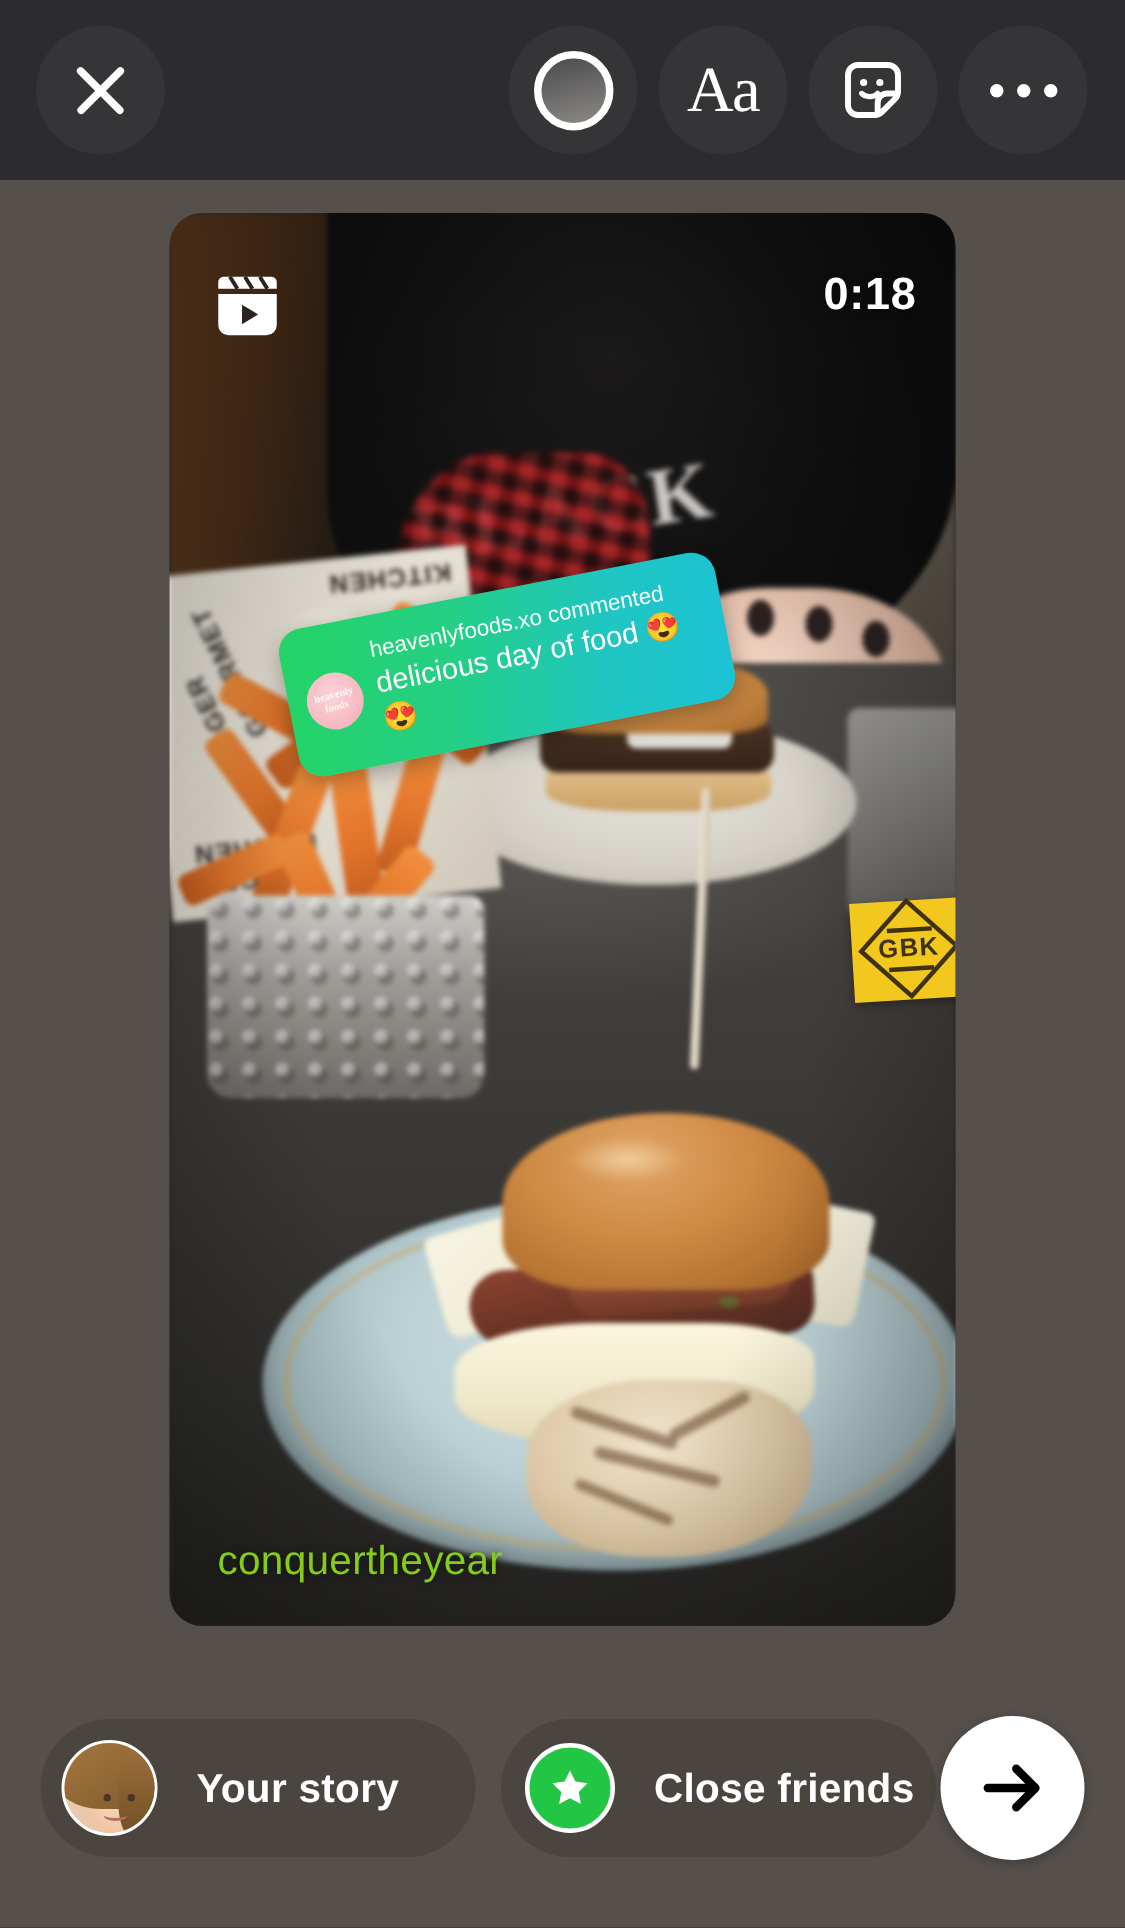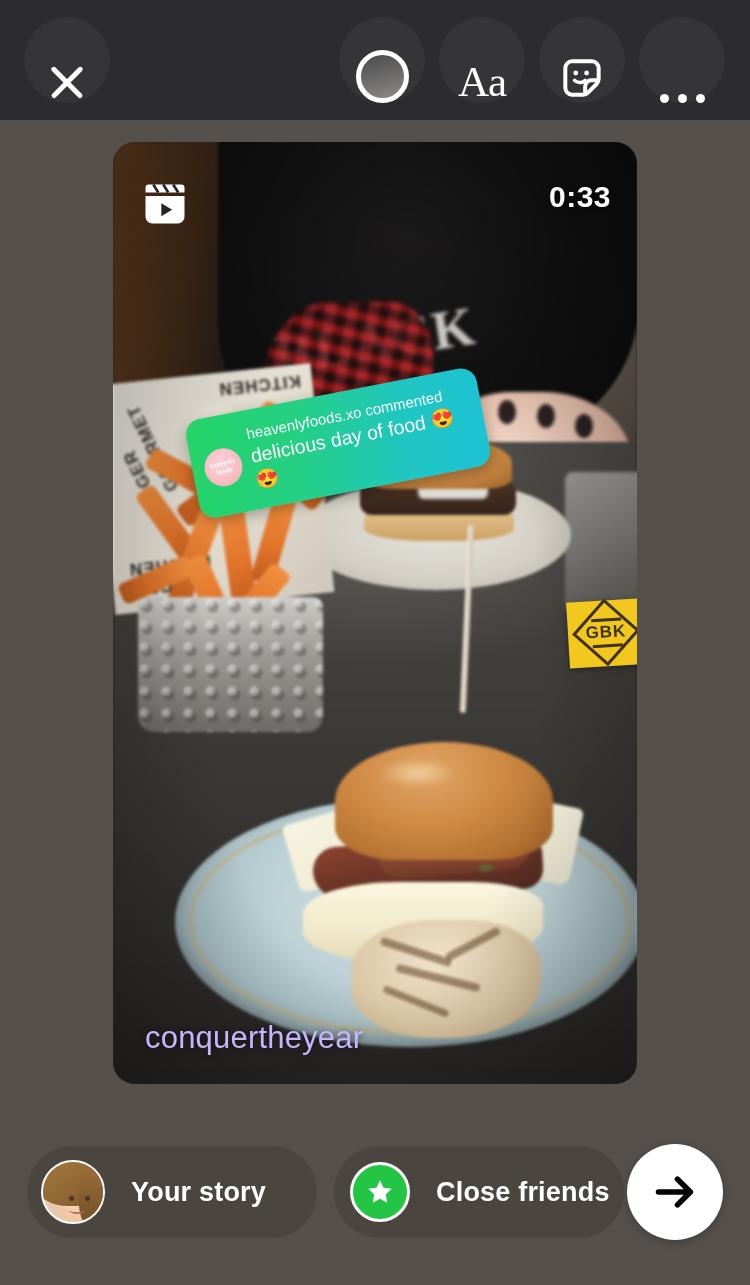--- a/index.html
+++ b/index.html
@@ -26,21 +26,21 @@
     display: flex;
     align-items: center;
   }
 
   .tool-btn {
     position: absolute;
     width: 86px;
     height: 86px;
     border-radius: 50%;
     display: flex;
-    align-items: flex-end;
+    align-items: center;
     justify-content: center;
     background: rgba(255,255,255,0.045);
   }
 
   .tb-close { left: 24px;  top: 17px; }
   .tb-draw  { left: 339px; top: 17px; }
   .tb-text  { left: 439px; top: 17px; }
   .tb-stick { left: 539px; top: 17px; }
   .tb-more  { left: 639px; top: 17px; }
 
@@ -418,22 +418,22 @@
     pointer-events: none;
   }
   .st-line1 { font-size: 41px; line-height: 1.22; }
   .st-line2 { font-size: 41px; line-height: 1.28; }
 
   
   .story-username {
     position: absolute;
     left: 32px;
     bottom: 28px;
-    color: #c4b5fd;
-    font-size: 31px;
+    color: #84cc16;
+    font-size: 27px;
     letter-spacing: .2px;
     text-shadow: 0 1px 6px rgba(0,0,0,.5);
   }
 
   
   .bottombar {
     position: absolute;
     left: 0; bottom: 0;
     width: 750px;
     height: 165px;
@@ -635,21 +635,21 @@
     <div class="ph-flag-txt">GBK</div>
   </div>
 
   <svg class="reel-icon" viewBox="0 0 24 24">
     <path d="M3 8.3h18v9.6a3.1 3.1 0 0 1-3.1 3.1H6.1A3.1 3.1 0 0 1 3 17.9V8.3Z" fill="#fff"></path>
     <path d="M4.6 3h14.8a1.6 1.6 0 0 1 1.6 1.6v2.1H3V4.6A1.6 1.6 0 0 1 4.6 3Z" fill="#fff"></path>
     <path d="m6.6 3 2.3 3.7M11.2 3l2.3 3.7M15.8 3l2.3 3.7" stroke="#2b2320" stroke-width="1.2"></path>
     <path d="M10.3 11.6v6l5-3-5-3Z" fill="#2b2320"></path>
   </svg>
 
-  <div class="story-timer">0:33</div>
+  <div class="story-timer">0:18</div>
 
   <div class="comment-sticker">
     <div class="cs-avatar">
       <div class="cs-avatar-txt">heavenly
 foods</div>
     </div>
     <div class="cs-body">
       <div class="cs-header">heavenlyfoods.xo commented</div>
       <div class="cs-text">
         <span>delicious day of food</span>

